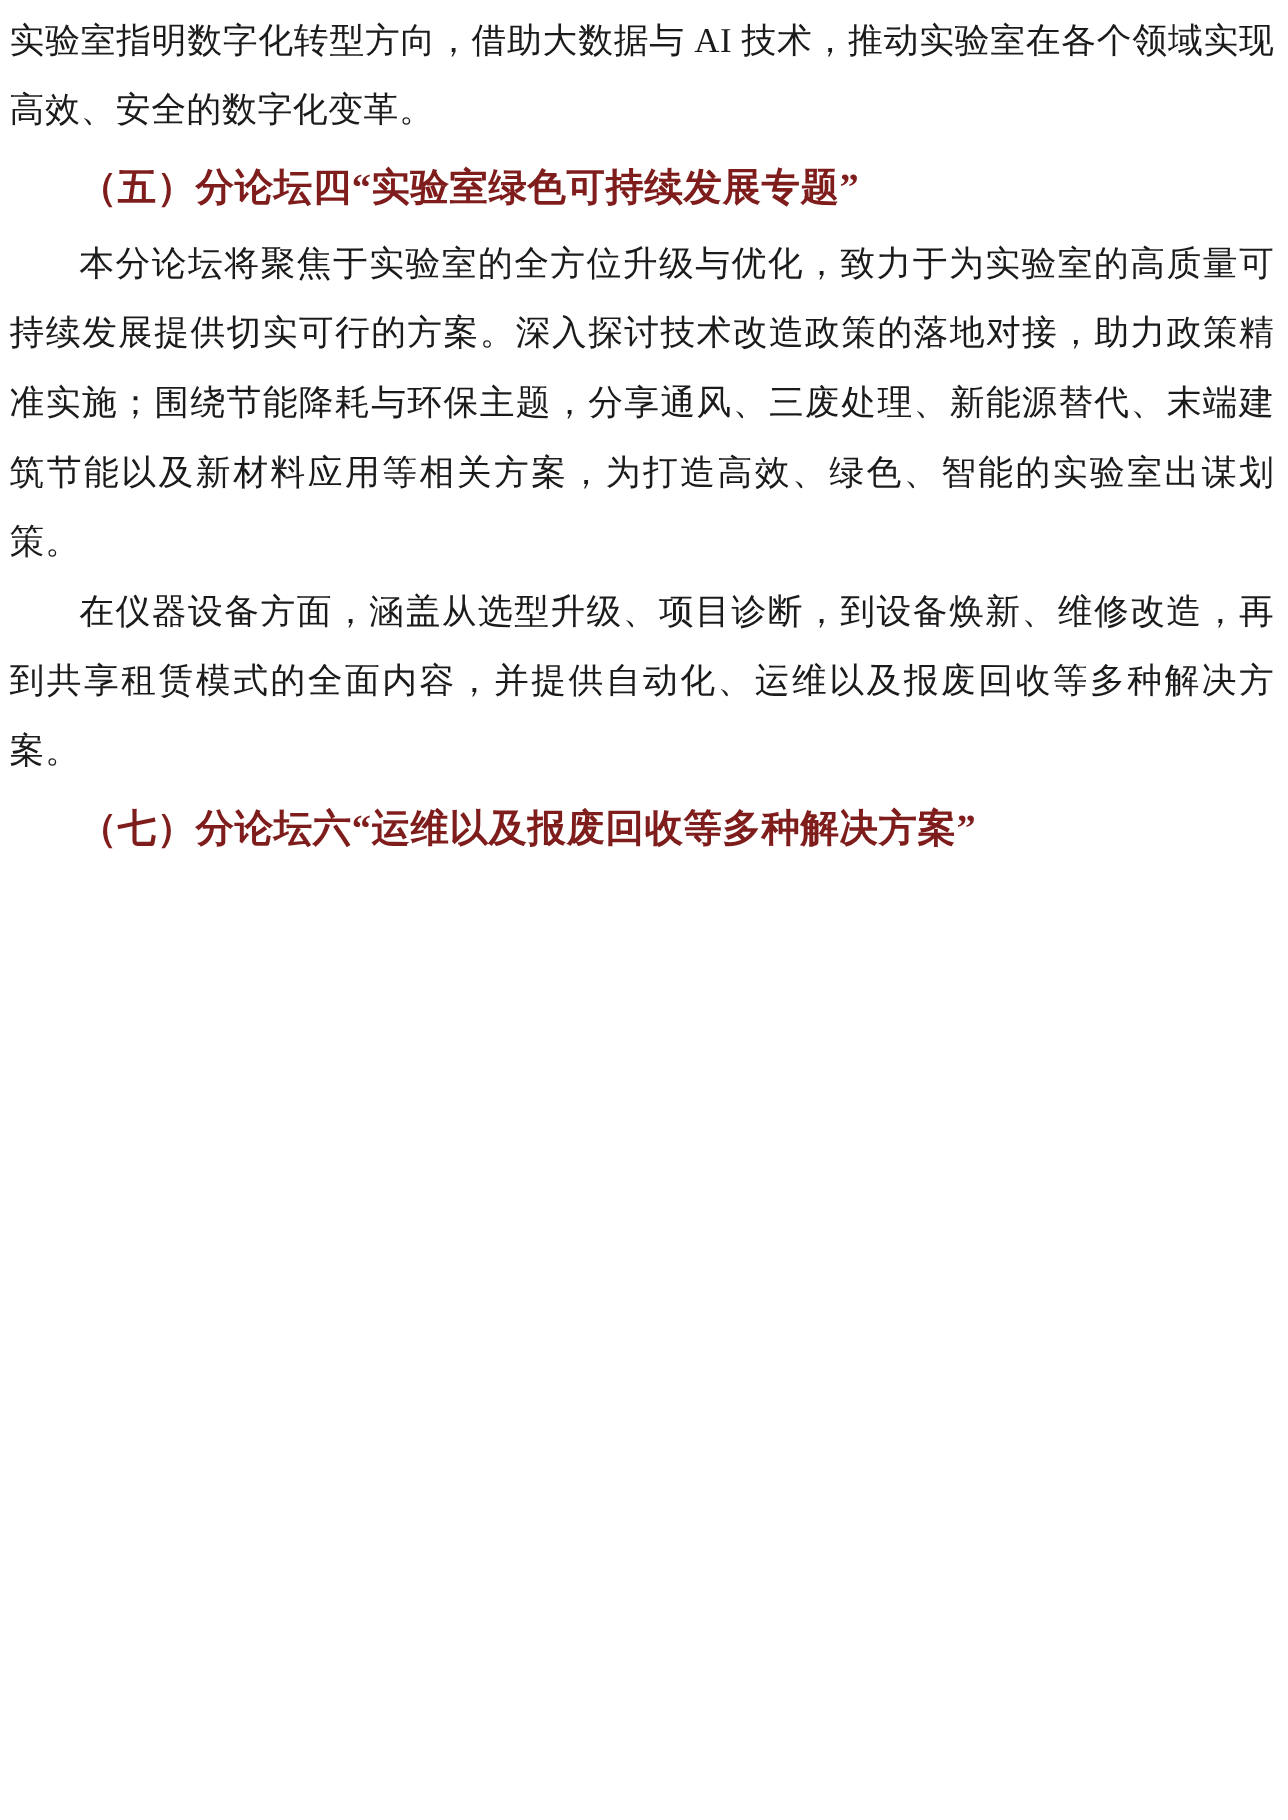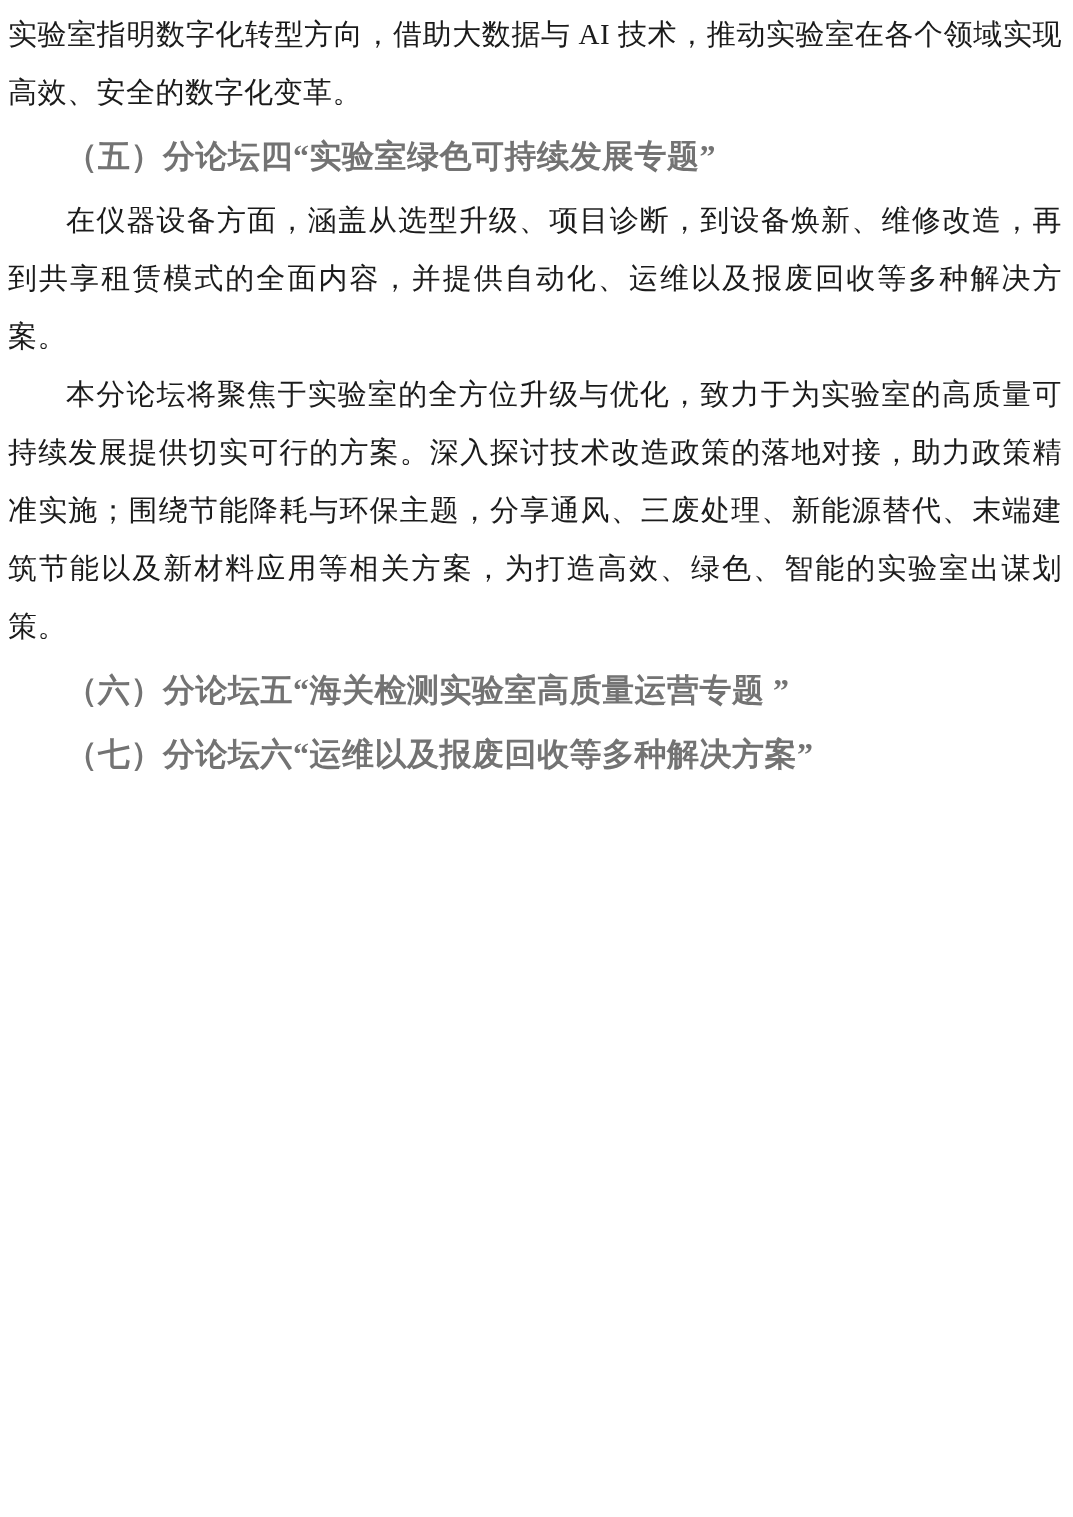--- a/index.html
+++ b/index.html
@@ -31,36 +31,35 @@
     word-break: break-all;
   }
   .body-para.continuation {
     text-indent: 0;
   }
   .heading {
     margin: 6px 0 6px 0;
     font-size: 32px;
     line-height: 58px;
     font-weight: bold;
-    color: #737373;
+    color: #7f1d1d;
     text-indent: 1.8em;
     letter-spacing: 0.5px;
     white-space: pre-wrap;
   }
 </style>
 </head>
 <body>
 
 <div class="page">
   <p class="body-para continuation">实验室指明数字化转型方向，借助大数据与 AI 技术，推动实验室在各个领域实现高效、安全的数字化变革。</p>
 
   <p class="heading">（五）分论坛四“实验室绿色可持续发展专题”</p>
 
+  <p class="body-para">本分论坛将聚焦于实验室的全方位升级与优化，致力于为实验室的高质量可持续发展提供切实可行的方案。深入探讨技术改造政策的落地对接，助力政策精准实施；围绕节能降耗与环保主题，分享通风、三废处理、新能源替代、末端建筑节能以及新材料应用等相关方案，为打造高效、绿色、智能的实验室出谋划策。</p>
+
   <p class="body-para">在仪器设备方面，涵盖从选型升级、项目诊断，到设备焕新、维修改造，再到共享租赁模式的全面内容，并提供自动化、运维以及报废回收等多种解决方案。</p>
 
-  <p class="body-para">本分论坛将聚焦于实验室的全方位升级与优化，致力于为实验室的高质量可持续发展提供切实可行的方案。深入探讨技术改造政策的落地对接，助力政策精准实施；围绕节能降耗与环保主题，分享通风、三废处理、新能源替代、末端建筑节能以及新材料应用等相关方案，为打造高效、绿色、智能的实验室出谋划策。</p>
-
-  <p class="heading">（六）分论坛五“海关检测实验室高质量运营专题 ”</p>
 
 
   <p class="heading">（七）分论坛六“运维以及报废回收等多种解决方案”</p>
 
 </div>
 
 </body></html>

